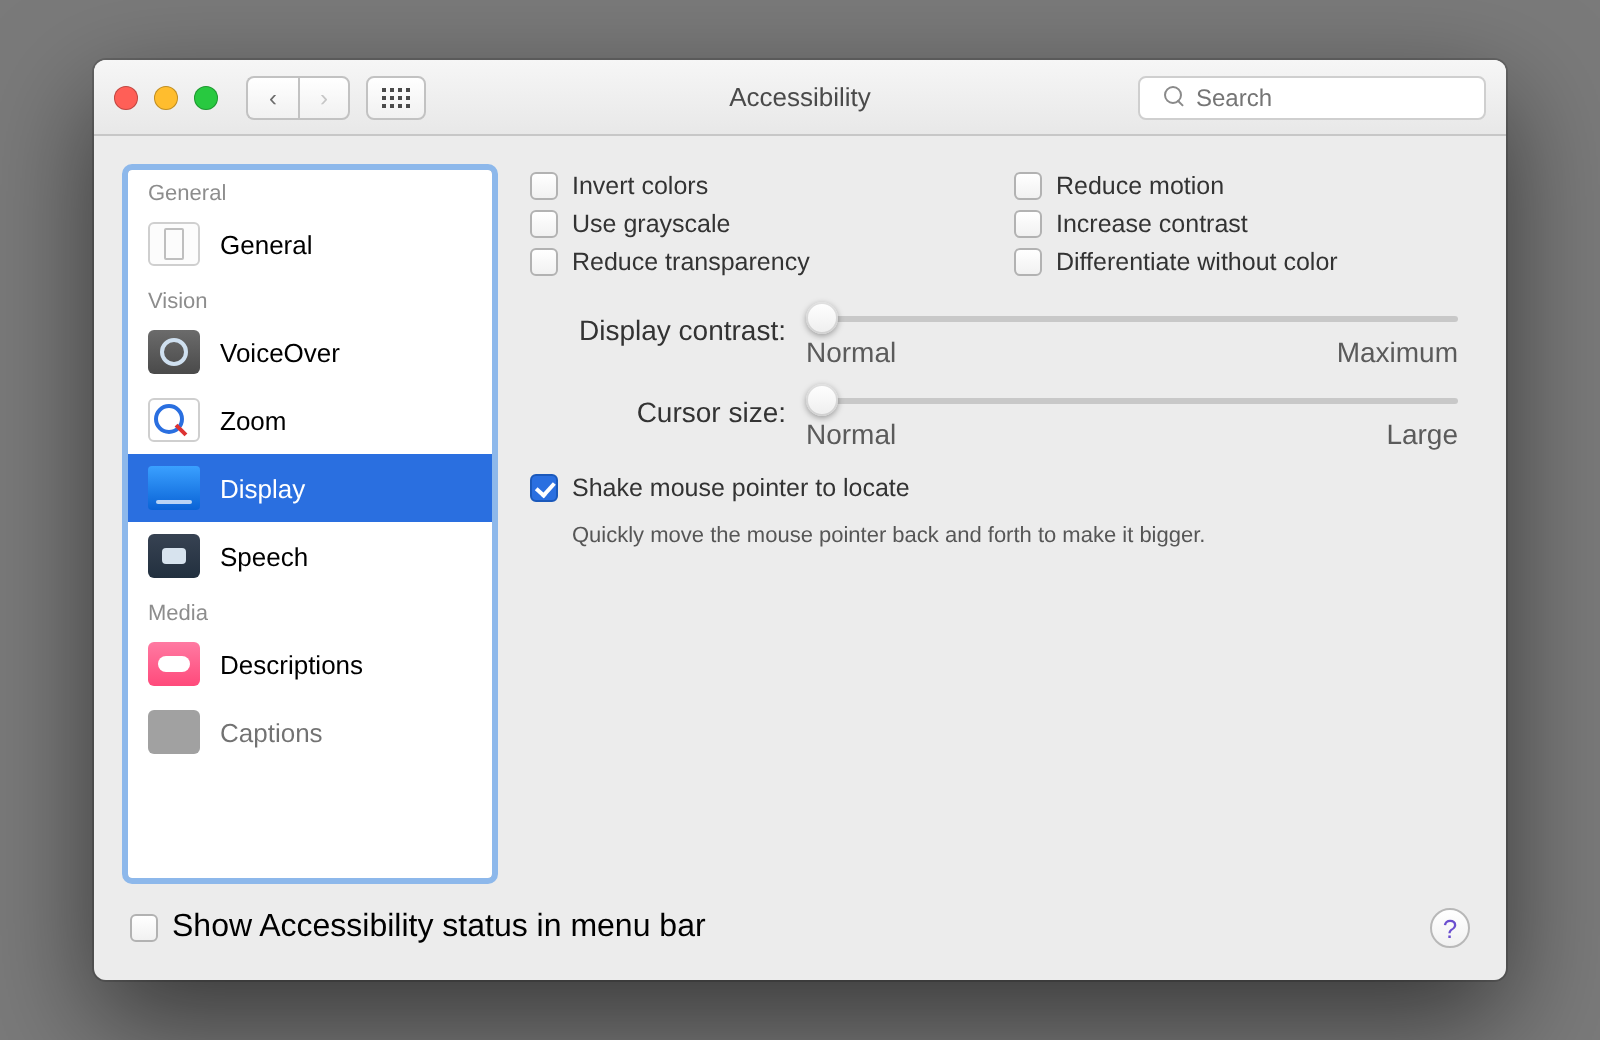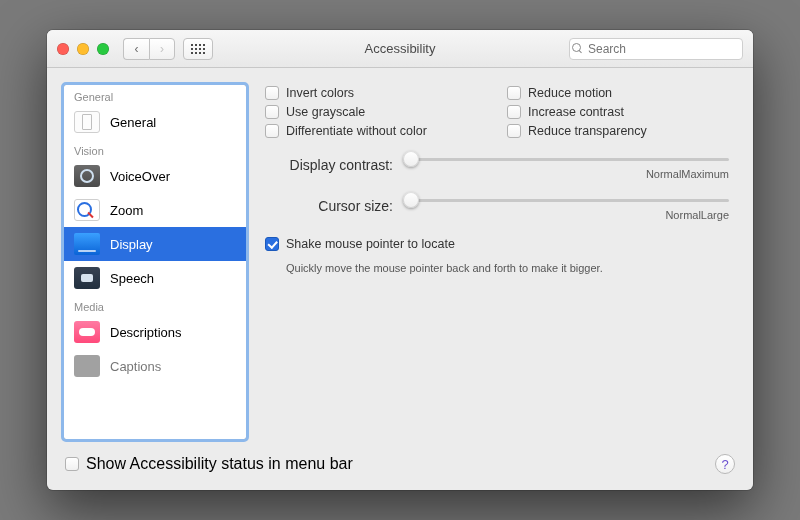--- a/index.html
+++ b/index.html
@@ -43,21 +43,21 @@
     background:linear-gradient(#fff,#f1f1f1);display:flex;align-items:center;justify-content:center;
   }
   .grid-dots{display:grid;grid-template-columns:repeat(4,2px);grid-auto-rows:2px;gap:2px}
   .grid-dots span{background:#4a4a4a;width:2px;height:2px}
   .title {
     position:absolute; left:0; right:0; text-align:center;
     font-size:13px; color:#4a4a4a; pointer-events:none;
   }
   .search-wrap{
     margin-left:auto;width:174px;height:22px;border:1px solid #cfcfcf;border-radius:4px;background:#fff;
-    display:flex;align-items:center;padding:0 2px;color:#9d9d9d;font-size:12px;gap:5px;
+    display:flex;align-items:center;padding:0 12px;color:#9d9d9d;font-size:12px;gap:5px;
   }
   .search-wrap input{border:none;outline:none;font-size:12px;color:#444;width:100%;background:transparent}
   .mag{width:11px;height:11px;position:relative;flex:0 0 11px}
   .mag::before{content:"";position:absolute;width:7px;height:7px;border:1.3px solid #8a8a8a;border-radius:50%;left:0;top:0}
   .mag::after{content:"";position:absolute;width:4px;height:1.3px;background:#8a8a8a;transform:rotate(45deg);left:6.4px;top:7.8px}
 
   
   .body{flex:1;display:flex;flex-direction:column;padding:16px;gap:10px}
   .main-row{flex:1;display:flex;gap:16px;min-height:0}
   .sidebar{
@@ -99,21 +99,21 @@
     width:14px;height:14px;border:1px solid #b2b2b2;border-radius:3px;background:linear-gradient(#fff,#f1f1f1);
     display:flex;align-items:center;justify-content:center;flex:0 0 14px;
   }
   .cb.on{background:#2a6fe0;border-color:#1b59bb}
   .cb.on::after{content:"";width:4px;height:7px;border:solid #fff;border-width:0 2px 2px 0;transform:rotate(42deg) translateY(-1px)}
   .slider-row{display:grid;grid-template-columns:128px 1fr;align-items:center;gap:10px}
   .slab{font-size:14px;text-align:right}
   .slider{position:relative;height:28px}
   .track{position:absolute;left:0;right:0;top:7px;height:3px;background:#c8c8c8;border-radius:2px}
   .knob{position:absolute;top:0;width:16px;height:16px;border-radius:50%;background:linear-gradient(#fff,#eee);box-shadow:0 1px 3px rgba(0,0,0,0.35),inset 0 0 0 1px rgba(0,0,0,0.12)}
-  .sl-lbls{position:absolute;left:0;right:0;top:17px;display:flex;justify-content:flex-end;font-size:11px;color:#5b5b5b}
+  .sl-lbls{position:absolute;left:0;right:0;top:17px;display:flex;justify-content:space-between;font-size:14px;color:#5b5b5b}
   .shake-block{margin-top:4px}
   .desc{font-size:11px;color:#565656;margin-left:21px;margin-top:11px}
   .res-note{font-size:11px;color:#4a4a4a;text-align:center;margin-top:8px}
   .open-btn{
     margin:5px auto 0;display:block;
     border:1px solid #c2c2c2;border-radius:4px;background:linear-gradient(#fff,#f1f1f1);
     font-size:12px;padding:3px 12px;color:#222;
   }
 
   .footer{display:flex;align-items:center;padding:0 2px 0 2px;margin-top:4px}
@@ -216,25 +216,25 @@
           <label class="chk">
             <span class="cb"></span>
             <span>Use grayscale</span>
           </label>
           <label class="chk">
             <span class="cb"></span>
             <span>Increase contrast</span>
           </label>
           <label class="chk">
             <span class="cb"></span>
+            <span>Reduce transparency</span>
+          </label>
+          <label class="chk">
+            <span class="cb"></span>
             <span>Differentiate without color</span>
-          </label>
-          <label class="chk">
-            <span class="cb"></span>
-            <span>Reduce transparency</span>
           </label>
         </div>
 
         <div class="slider-row">
           <div class="slab">Display contrast:</div>
           <div class="slider">
             <div class="track"></div>
             <div class="knob" style="left:0"></div>
             <div class="sl-lbls">
               <span>Normal</span>

